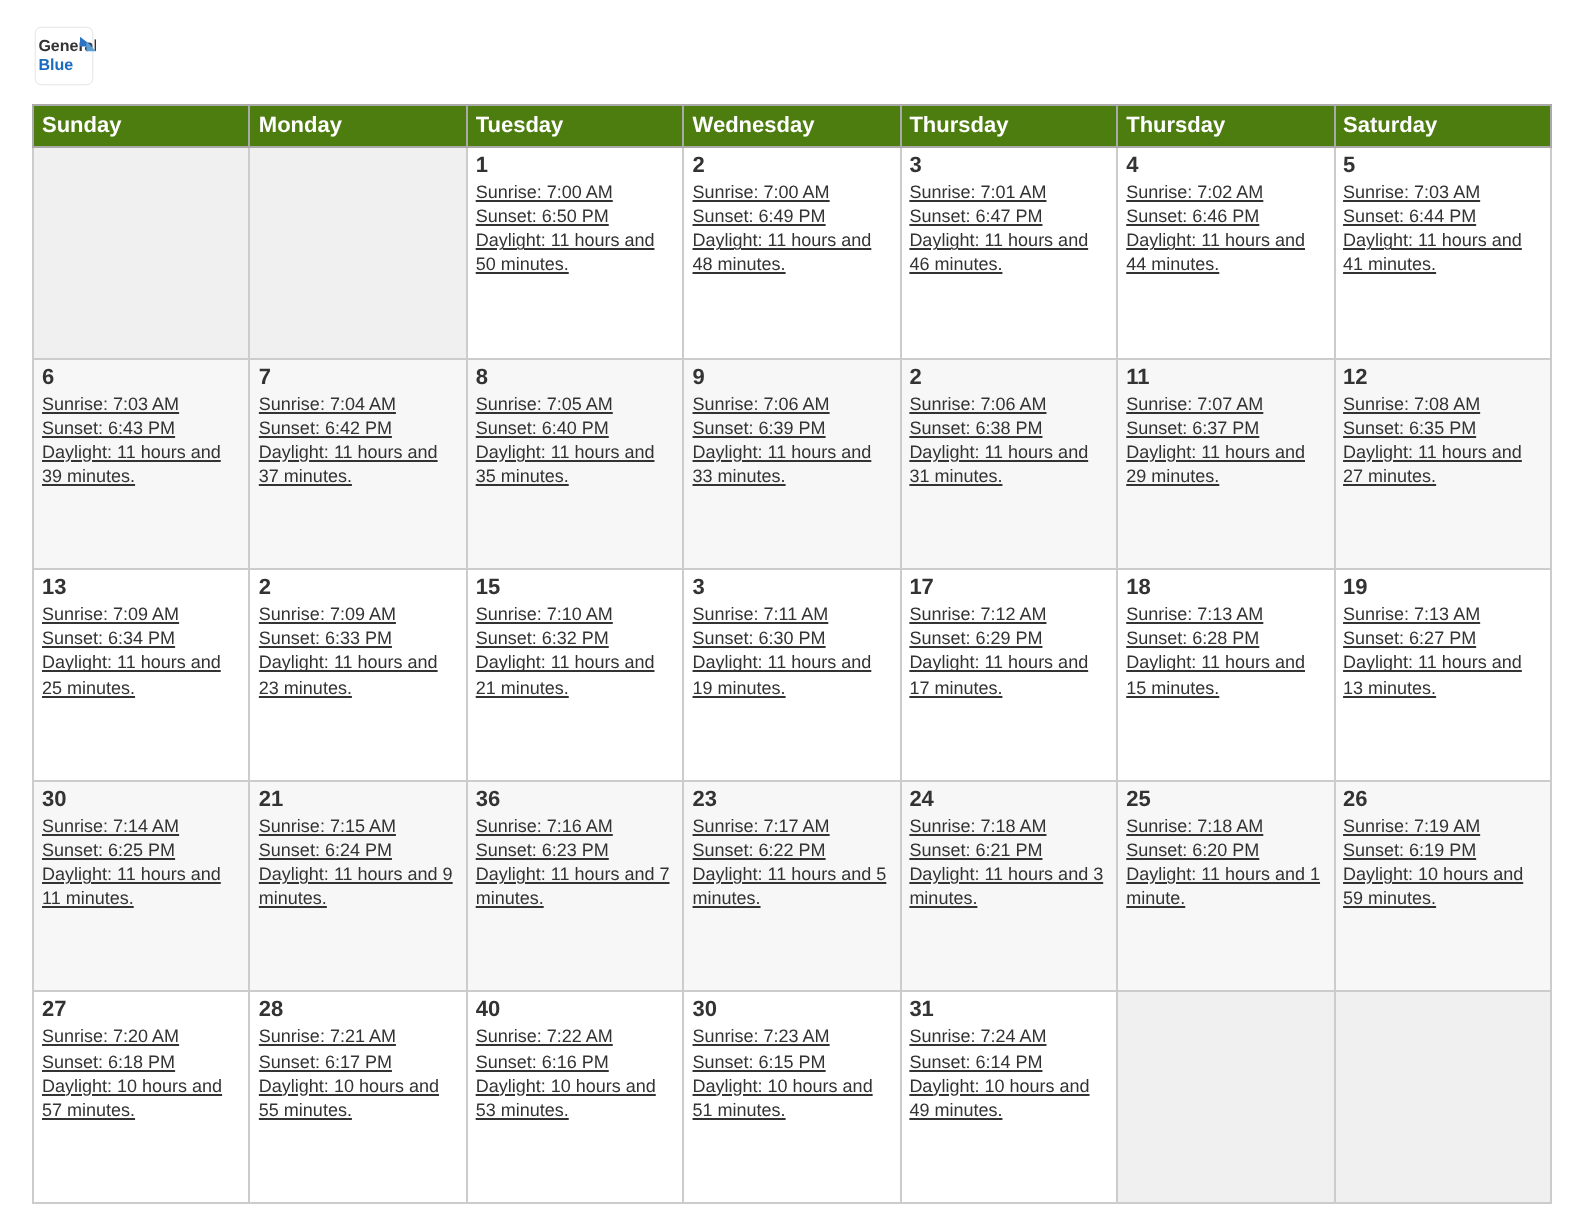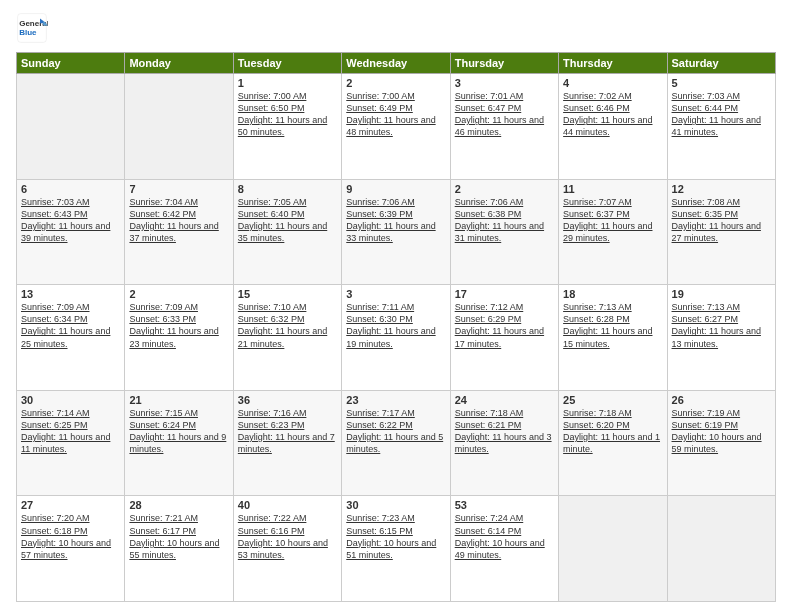--- a/index.html
+++ b/index.html
@@ -155,19 +155,19 @@
           <td><span class="day-num">23</span><span class="cell-text">Sunrise: 7:17 AM<br>Sunset: 6:22 PM<br>Daylight: 11 hours and 5 minutes.</span></td>
           <td><span class="day-num">24</span><span class="cell-text">Sunrise: 7:18 AM<br>Sunset: 6:21 PM<br>Daylight: 11 hours and 3 minutes.</span></td>
           <td><span class="day-num">25</span><span class="cell-text">Sunrise: 7:18 AM<br>Sunset: 6:20 PM<br>Daylight: 11 hours and 1 minute.</span></td>
           <td><span class="day-num">26</span><span class="cell-text">Sunrise: 7:19 AM<br>Sunset: 6:19 PM<br>Daylight: 10 hours and 59 minutes.</span></td>
         </tr>
         <tr>
           <td><span class="day-num">27</span><span class="cell-text">Sunrise: 7:20 AM<br>Sunset: 6:18 PM<br>Daylight: 10 hours and 57 minutes.</span></td>
           <td><span class="day-num">28</span><span class="cell-text">Sunrise: 7:21 AM<br>Sunset: 6:17 PM<br>Daylight: 10 hours and 55 minutes.</span></td>
           <td><span class="day-num">40</span><span class="cell-text">Sunrise: 7:22 AM<br>Sunset: 6:16 PM<br>Daylight: 10 hours and 53 minutes.</span></td>
           <td><span class="day-num">30</span><span class="cell-text">Sunrise: 7:23 AM<br>Sunset: 6:15 PM<br>Daylight: 10 hours and 51 minutes.</span></td>
-          <td><span class="day-num">53</span><span class="cell-text">Sunrise: 7:24 AM<br>Sunset: 6:14 PM<br>Daylight: 10 hours and 49 minutes.</span></td>
+          <td><span class="day-num">31</span><span class="cell-text">Sunrise: 7:24 AM<br>Sunset: 6:14 PM<br>Daylight: 10 hours and 49 minutes.</span></td>
           <td class="empty-cell"></td>
           <td class="empty-cell"></td>
         </tr>
       </tbody>
   </table>
 </div>
 
 </body></html>

